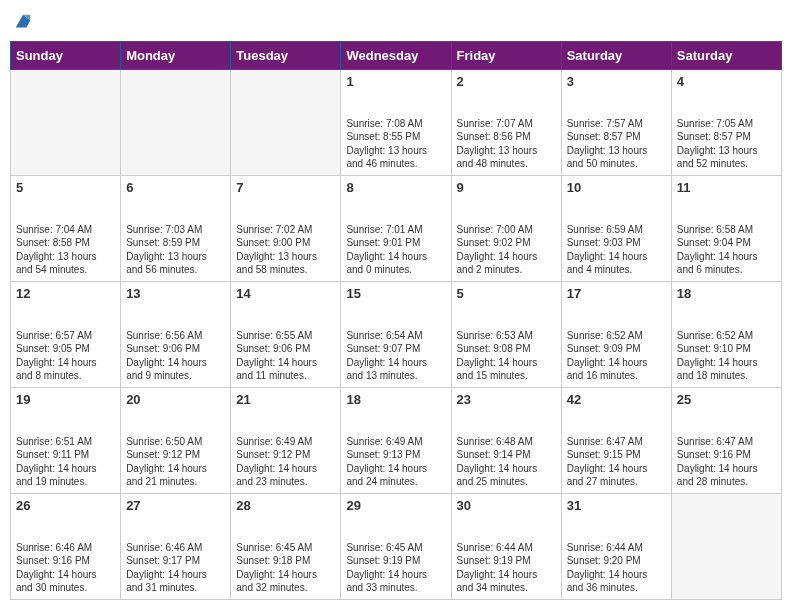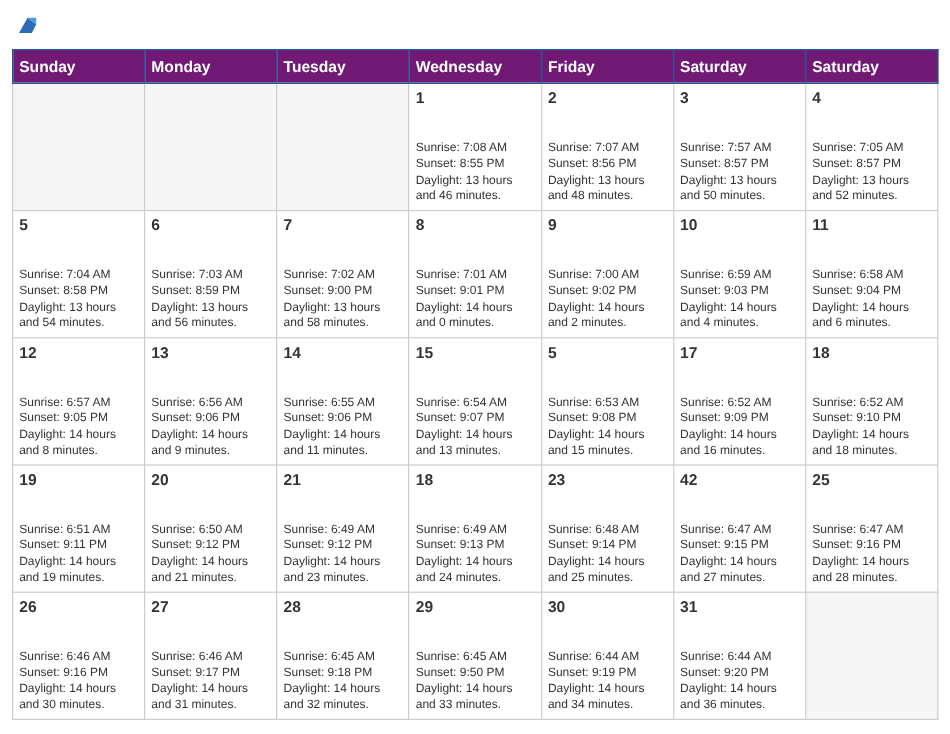--- a/index.html
+++ b/index.html
@@ -294,21 +294,21 @@
         </td>
         <td>
           <span class="day-number">28</span>
           <div class="cell-content">Sunrise: 6:45 AM
 Sunset: 9:18 PM
 Daylight: 14 hours and 32 minutes.</div>
         </td>
         <td>
           <span class="day-number">29</span>
           <div class="cell-content">Sunrise: 6:45 AM
-Sunset: 9:50 PM
+Sunset: 9:19 PM
 Daylight: 14 hours and 33 minutes.</div>
         </td>
         <td>
           <span class="day-number">30</span>
           <div class="cell-content">Sunrise: 6:44 AM
 Sunset: 9:19 PM
 Daylight: 14 hours and 34 minutes.</div>
         </td>
         <td>
           <span class="day-number">31</span>

